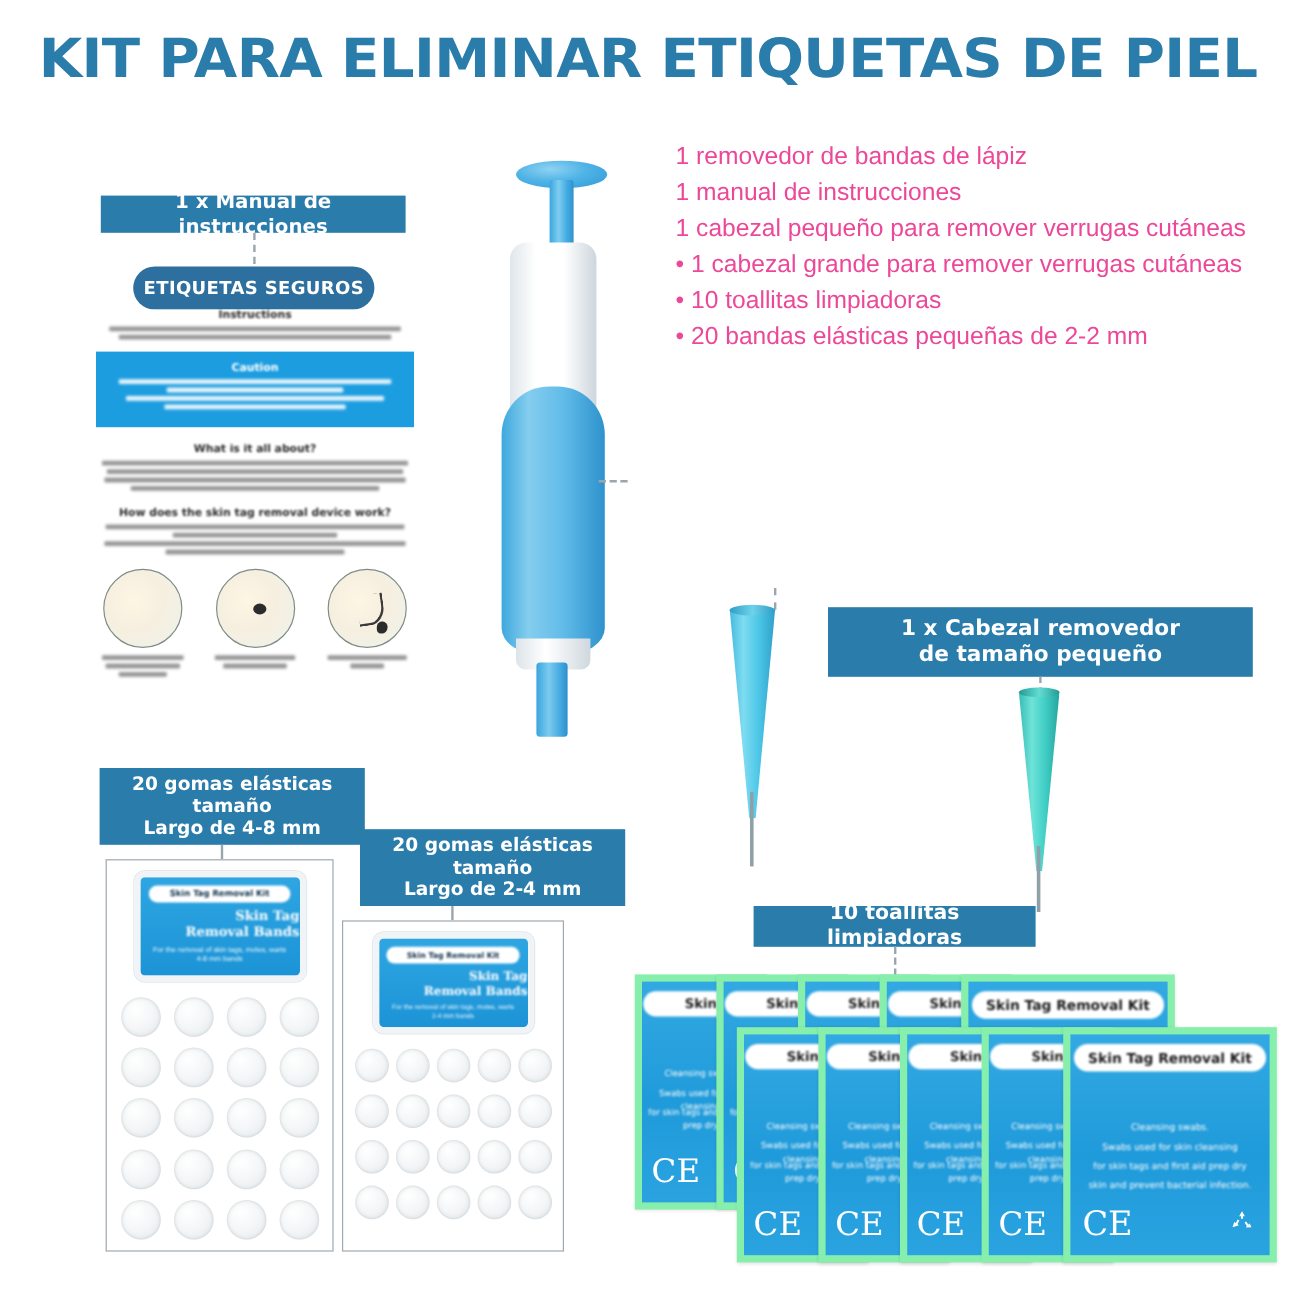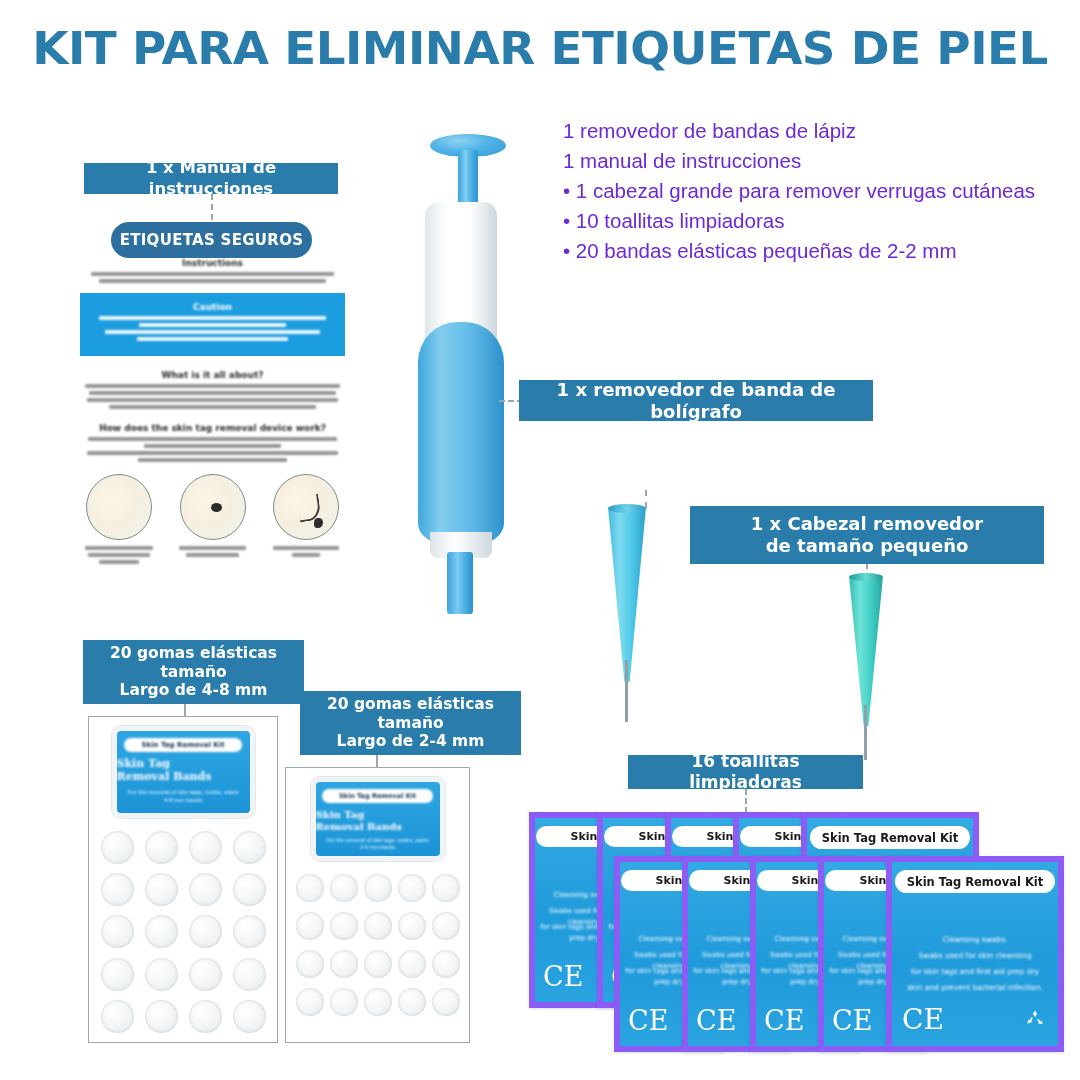--- a/index.html
+++ b/index.html
@@ -18,21 +18,21 @@
     text-align: center;
     font-size: 45px; font-weight: 800; letter-spacing: -0.5px;
     color: #2a7cab;
     font-family: "DejaVu Sans", sans-serif;
     transform: scaleX(1.04);
   }
 
   
   #contents-list {
     position: absolute; left: 563px; top: 116px; width: 500px;
-    font-size: 20.5px; line-height: 30px; color: #6d28d9;
+    font-size: 20.5px; line-height: 30px; color: #ec4899;
   }
   #contents-list li { list-style: none; }
 
   
   .callout {
     position: absolute;
     background: #2a7cab;
     color: #ffffff;
     font-weight: 700;
     text-align: center;
@@ -151,37 +151,37 @@
     border: 5px solid #f1f4f6;
     margin: 9px auto 0; position: relative;
     box-shadow: 0 0 0 1px #e2e8ec;
   }
   .pkg-pill {
     background: #fff; border-radius: 12px; margin: 7px auto 0;
     color: #0e2f49; font-weight: 800; text-align: center;
     filter: blur(0.9px); font-family: "DejaVu Sans", sans-serif;
   }
   .pkg-title {
-    color: #fff; text-align: left; font-weight: 800; filter: blur(0.9px);
+    color: #fff; text-align: right; font-weight: 800; filter: blur(0.9px);
     font-family: "DejaVu Serif", serif; margin-top: 6px; line-height: 1.1;
   }
   .pkg-sub {
     color: #eaf7ff; text-align: center; filter: blur(0.95px);
     margin-top: 5px; line-height: 1.35; font-size: 6px;
   }
   .dots { display: grid; justify-items: center; align-items: center; }
   .dot {
     border-radius: 50%;
     background: radial-gradient(circle at 36% 32%, #ffffff 0%, #f4f6f7 48%, #e4e9ec 100%);
     box-shadow: inset 0 0 3px rgba(150,160,168,.5);
   }
 
   
   .wipe {
-    position: absolute; background: #8b5cf6;
+    position: absolute; background: #86efac;
     padding: 6px; box-shadow: 0 1px 3px rgba(0,0,0,.12);
   }
   .wipe-inner {
     width: 100%; height: 100%;
     background: linear-gradient(to bottom, #33a9e3, #1f9ada 55%, #2aa3e0 100%);
     position: relative; overflow: hidden;
   }
   .wipe-pill {
     position: absolute; left: 50%; transform: translateX(-50%); top: 8px;
     background: #fff; border-radius: 20px;
@@ -203,20 +203,21 @@
 </head>
 <body>
 
 <div class="stage">
 
   <div id="page-title">KIT PARA ELIMINAR ETIQUETAS DE PIEL</div>
 
   <ul id="contents-list">
     <li>1 removedor de bandas de lápiz</li>
     <li>1 manual de instrucciones</li>
+    <li>1 cabezal pequeño para remover verrugas cutáneas</li>
     <li>• 1 cabezal grande para remover verrugas cutáneas</li>
     <li>• 10 toallitas limpiadoras</li>
     <li>• 20 bandas elásticas pequeñas de 2-2 mm</li>
   </ul>
 
   <div class="callout" style="left:84px; top:163px; width:254px; height:31px; font-size:16.5px;">1 x Manual de instrucciones</div>
   <div class="dash-v" style="left:211px; top:194px; height:26px;"></div>
 
   <div class="pill" style="left:111px; top:222px; width:201px; height:36px; font-size:15px;">ETIQUETAS SEGUROS</div>
 
@@ -274,21 +275,20 @@
   <div id="pen">
     <div id="pen-plunger-disc"></div>
     <div id="pen-plunger-rod"></div>
     <div id="pen-barrel"></div>
     <div id="pen-grip"></div>
     <div id="pen-collar"></div>
     <div id="pen-tip"></div>
   </div>
 
   <div class="dash-h" style="left:499px; top:400px; width:24px;"></div>
-  <div class="callout" style="left:519px; top:380px; width:354px; height:41px; font-size:18px;">1 x removedor de banda de bolígrafo</div>
 
   <div class="dash-v" style="left:645px; top:490px; height:18px;"></div>
 
   <div class="cone-body" style="left:608px; top:507px; width:38px; height:175px;
               background: linear-gradient(to right, #43b9e0 0%, #7fdcf0 30%, #4ec8e8 62%, #2ea0ca 100%);
               clip-path: polygon(0% 0%, 100% 0%, 57% 100%, 43% 100%);
               border-radius: 4px 4px 0 0;"></div>
   <div class="cone-body" style="left:608px; top:504px; width:38px; height:9px; border-radius:50%;
               background: linear-gradient(to right,#2d9ec8,#6fd2ea,#2e9cc6);"></div>
   <div class="cone-rod" style="left:625px; top:660px; height:62px;"></div>
@@ -374,21 +374,21 @@
       <div class="dot" style="width:28px;height:28px;"></div>
       <div class="dot" style="width:28px;height:28px;"></div>
       <div class="dot" style="width:28px;height:28px;"></div>
       <div class="dot" style="width:28px;height:28px;"></div>
       <div class="dot" style="width:28px;height:28px;"></div>
       <div class="dot" style="width:28px;height:28px;"></div>
       <div class="dot" style="width:28px;height:28px;"></div>
     </div>
   </div>
 
-  <div class="callout" style="left:628px; top:755px; width:235px; height:34px; font-size:17px;">16 toallitas limpiadoras</div>
+  <div class="callout" style="left:628px; top:755px; width:235px; height:34px; font-size:17px;">10 toallitas limpiadoras</div>
   <div class="dash-v" style="left:745px; top:789px; height:24px;"></div>
 
   <div class="wipe" style="left:529px; top:812px; width:110px; height:196px;">
     <div class="wipe-inner">
       <div class="wipe-pill" style="width:96px; height:21px; font-size:11px;">Skin</div>
       <div class="wipe-text" style="top:72px; font-size:7px;">Cleansing swabs.</div>
       <div class="wipe-text" style="top:88px; font-size:7px;">Swabs used for skin cleansing</div>
       <div class="wipe-text" style="top:104px; font-size:7px;">for skin tags and first aid prep dry</div>
       <div class="ce" style="left:8px; bottom:10px; font-size:27px;">CE</div>
     </div>

